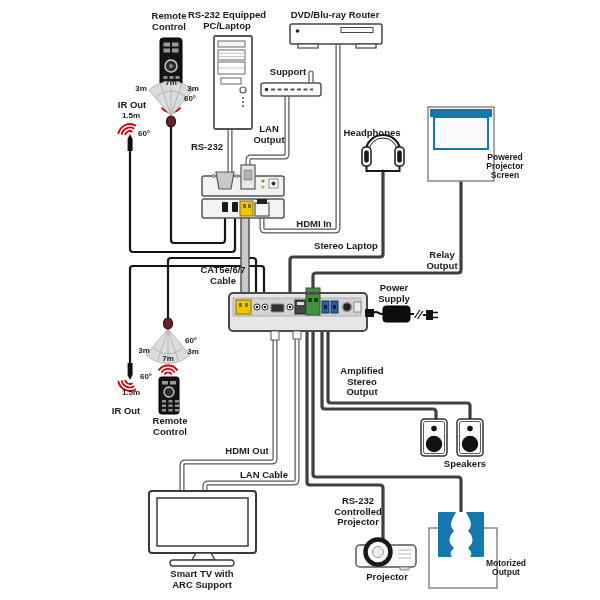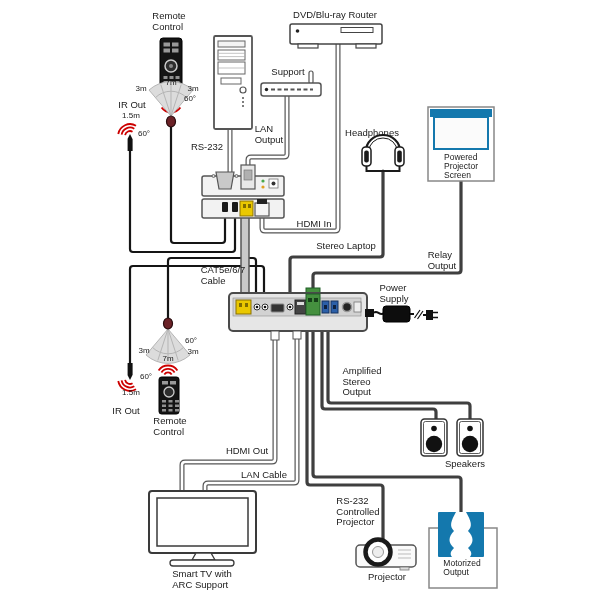--- a/index.html
+++ b/index.html
@@ -1,22 +1,22 @@
 <!DOCTYPE html>
 <html><head>
 <meta charset="utf-8">
 <style>
   html,body{margin:0;padding:0;background:#fff;}
   #stage{position:relative;width:600px;height:600px;background:#fff;overflow:hidden;
          font-family:"Liberation Sans",sans-serif;}
   #stage svg{position:absolute;left:0;top:0;}
-  .lbl{position:absolute;transform:translateX(-50%);font-weight:normal;
+  .lbl{position:absolute;transform:translateX(-50%);text-align:center;font-weight:bold;
        font-size:9.5px;line-height:10.5px;color:#1a1a1a;white-space:pre-line;}
   .sm{font-size:8px;line-height:8.5px;}
-  .box-lbl{font-size:8.5px;line-height:9px;}
+  .box-lbl{font-size:8.5px;line-height:9px;margin-left:44px;}
 </style>
 </head>
 <body>
 
 <div id="stage">
 
 <svg width="600" height="600" viewBox="0 0 600 600">
 
   <g fill="none" stroke="#3f3f3f" stroke-width="3.2" stroke-linecap="round">
     <path d="M383,171 L383,254 Q383,257 380,257 L293,257 Q290,257 290,260 L290,294"></path>
@@ -277,20 +277,22 @@
   <g>
     <rect x="429" y="528" width="68" height="60" fill="#fff" stroke="#888" stroke-width="1.5"></rect>
     <rect x="438" y="512" width="46" height="45" rx="1" fill="#1478ad"></rect>
     <path d="M456,512 C451,521 449,526 454,531 C448,537 448,543 454,548 C450,552 450,554 452,557
              L470,557 C472,554 472,552 468,548 C474,543 474,537 468,531 C473,526 471,521 466,512 Z" fill="#fff"></path>
   </g>
 </svg>
 
   <div class="lbl" style="left:169px;top:11px">Remote
 Control</div>
+  <div class="lbl" style="left:227px;top:10px">RS-232 Equipped
+PC/Laptop</div>
   <div class="lbl" style="left:335px;top:10px">DVD/Blu-ray Router</div>
   <div class="lbl" style="left:288px;top:67px">Support</div>
   <div class="lbl" style="left:269px;top:124px">LAN
 Output</div>
   <div class="lbl" style="left:372px;top:128px">Headphones</div>
   <div class="lbl box-lbl" style="left:461px;top:153px">Powered
 Projector
 Screen</div>
 
   <div class="lbl" style="left:132px;top:100px">IR Out</div>

